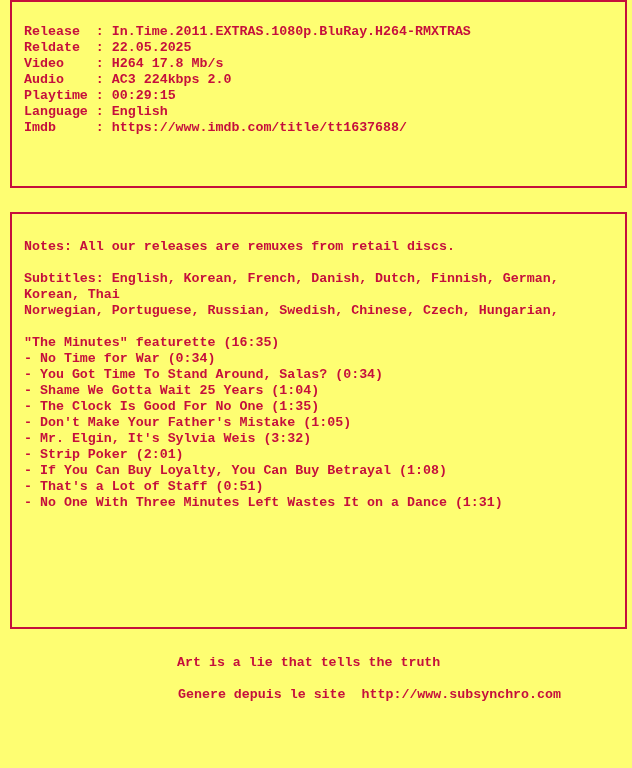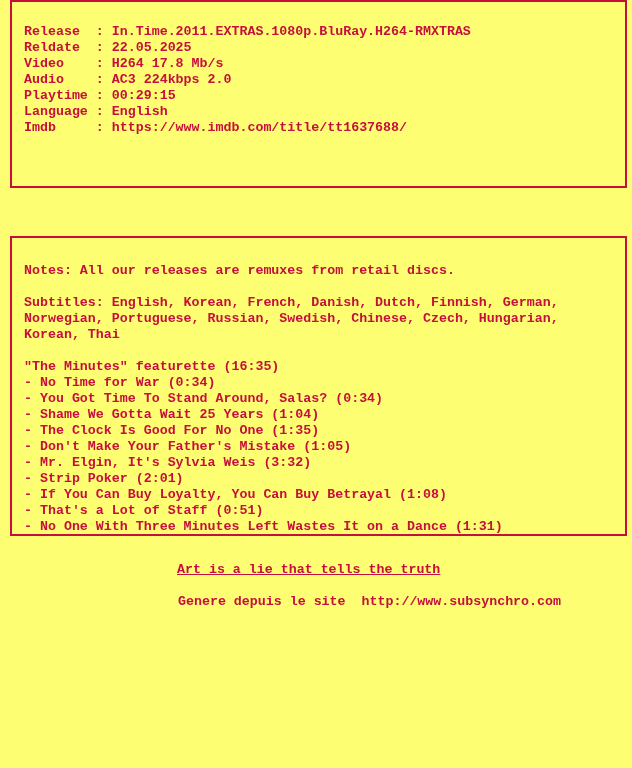--- a/index.html
+++ b/index.html
@@ -20,36 +20,36 @@
     box-sizing:border-box;
     border:2px solid var(--fg);
     margin-left:10px;
     width:617px;
   }
   .box-release{
     height:188px;
     padding:22px 12px 0 12px;
   }
   .box-notes{
-    margin-top:48px;
-    height:300px;
+    margin-top:24px;
+    height:417px;
     padding:25px 12px 0 12px;
   }
   .line{
     min-height:16px;
     white-space:pre;
   }
   .footer{
     margin-top:26px;
   }
   .footer-line{
     white-space:pre;
     min-height:16px;
   }
-  .quote-line{padding-left:177px;text-decoration:underline;}
+  .quote-line{padding-left:177px;}
   .generator-line{padding-left:107px;margin-top:16px;text-align:center;}
 </style>
 </head>
 <body>
 
 <div class="page">
 
   <div class="box box-release" id="release-box">
       <div class="line">Release  : In.Time.2011.EXTRAS.1080p.BluRay.H264-RMXTRAS</div>
       <div class="line">Reldate  : 22.05.2025</div>
@@ -57,22 +57,22 @@
       <div class="line">Audio    : AC3 224kbps 2.0</div>
       <div class="line">Playtime : 00:29:15</div>
       <div class="line">Language : English</div>
       <div class="line">Imdb     : https://www.imdb.com/title/tt1637688/</div>
     </div>
 
   <div class="box box-notes" id="notes-box">
       <div class="line">Notes: All our releases are remuxes from retail discs.</div>
       <div class="line"></div>
       <div class="line">Subtitles: English, Korean, French, Danish, Dutch, Finnish, German,</div>
+      <div class="line">Korean, Thai</div>
       <div class="line">Norwegian, Portuguese, Russian, Swedish, Chinese, Czech, Hungarian,</div>
-      <div class="line">Korean, Thai</div>
       <div class="line"></div>
       <div class="line">"The Minutes" featurette (16:35)</div>
       <div class="line">- No Time for War (0:34)</div>
       <div class="line">- You Got Time To Stand Around, Salas? (0:34)</div>
       <div class="line">- Shame We Gotta Wait 25 Years (1:04)</div>
       <div class="line">- The Clock Is Good For No One (1:35)</div>
       <div class="line">- Don't Make Your Father's Mistake (1:05)</div>
       <div class="line">- Mr. Elgin, It's Sylvia Weis (3:32)</div>
       <div class="line">- Strip Poker (2:01)</div>
       <div class="line">- If You Can Buy Loyalty, You Can Buy Betrayal (1:08)</div>

